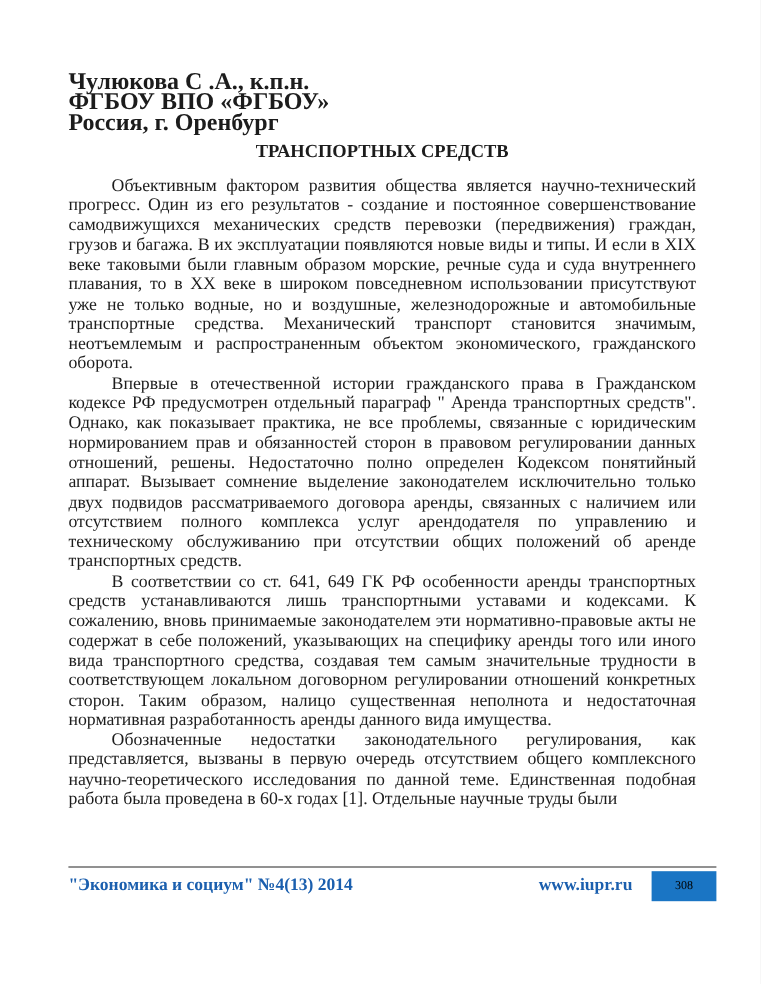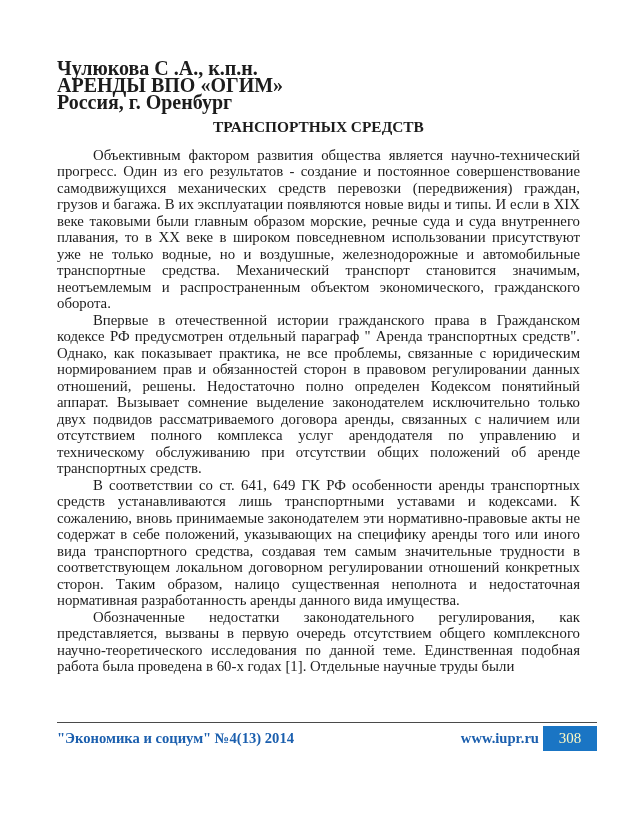--- a/index.html
+++ b/index.html
@@ -50,41 +50,41 @@
     display:flex;
     align-items:center;
     font-weight:bold;
     font-size:14.6px;
     color:#1b5fae;
   }
   .footer .journal{white-space:nowrap;}
   .footer .spacer{flex:1;}
   .footer .site{white-space:nowrap;}
   .page-number-box{
-    margin-left:4px;
+    margin-left:16px;
     width:54px;
     height:25px;
     background:#1a75c4;
-    color:#fef9c3;
+    color:#000000;
     font-weight:normal;
-    font-size:15px;
+    font-size:10px;
     display:flex;
     align-items:center;
     justify-content:center;
   }
 </style>
 </head>
 <body>
 
 <div class="page">
   <div class="content">
 
     <div class="author-block">
       <div>Чулюкова С .А., к.п.н.</div>
-      <div>АРЕНДЫ ВПО «ОГИМ»</div>
+      <div>ФГБОУ ВПО «ФГБОУ»</div>
       <div>Россия, г. Оренбург</div>
     </div>
 
     <div class="doc-title">
       <div>ТРАНСПОРТНЫХ СРЕДСТВ</div>
     </div>
 
     <div class="body-text">
       <p>Объективным фактором развития общества является научно-технический прогресс. Один из его результатов - создание и постоянное совершенствование самодвижущихся механических средств перевозки (передвижения) граждан, грузов и багажа. В их эксплуатации появляются новые виды и типы. И если в XIX веке таковыми были главным образом морские, речные суда и суда внутреннего плавания, то в XX веке в широком повседневном использовании присутствуют уже не только водные, но и воздушные, железнодорожные и автомобильные транспортные средства. Механический транспорт становится значимым, неотъемлемым и распространенным объектом экономического, гражданского оборота.</p>
       <p>Впервые в отечественной истории гражданского права в Гражданском кодексе РФ предусмотрен отдельный параграф " Аренда транспортных средств". Однако, как показывает практика, не все проблемы, связанные с юридическим нормированием прав и обязанностей сторон в правовом регулировании данных отношений, решены. Недостаточно полно определен Кодексом понятийный аппарат. Вызывает сомнение выделение законодателем исключительно только двух подвидов рассматриваемого договора аренды, связанных с наличием или отсутствием полного комплекса услуг арендодателя по управлению и техническому обслуживанию при отсутствии общих положений об аренде транспортных средств.</p>

